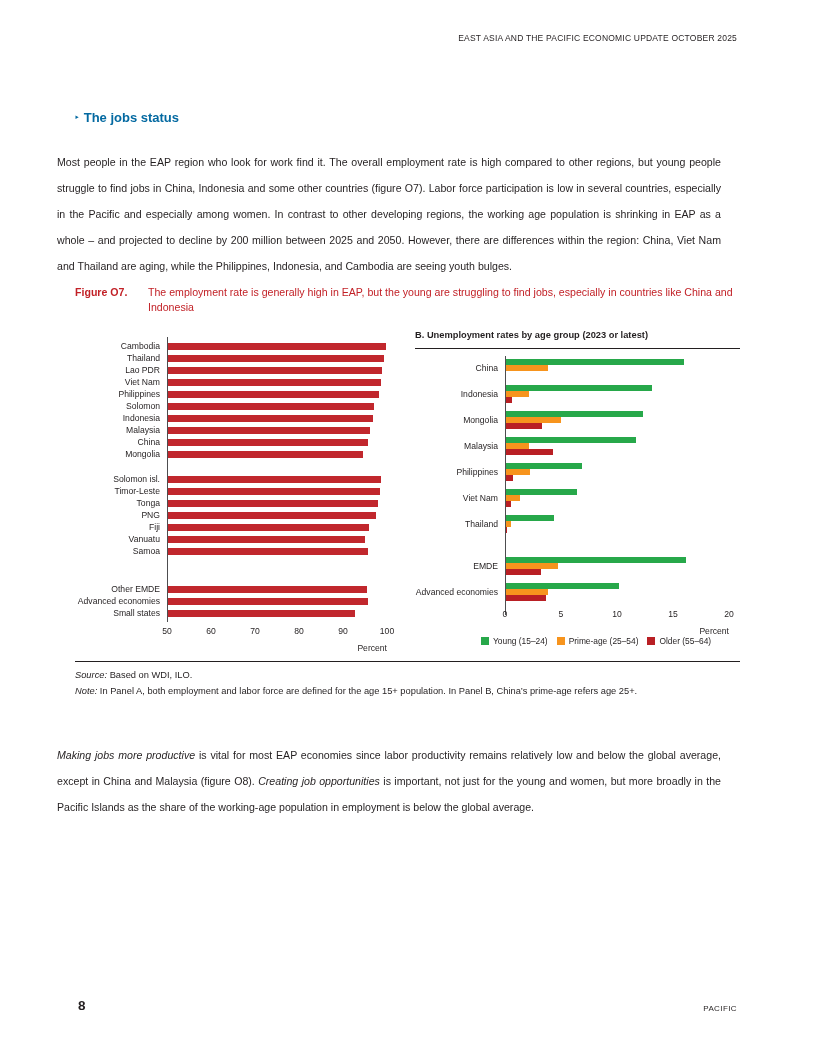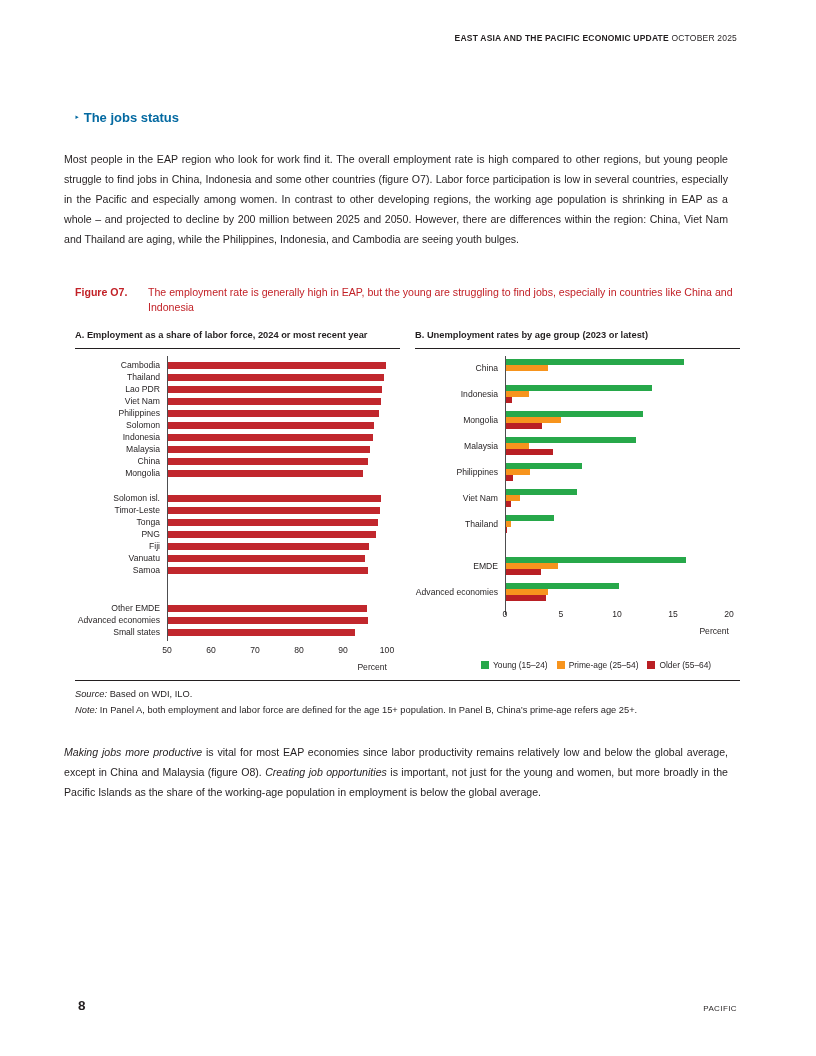--- a/index.html
+++ b/index.html
@@ -1,26 +1,26 @@
 <!DOCTYPE html>
 <html><head>
 <meta charset="utf-8">
 <style>
   * { margin:0; padding:0; box-sizing:border-box; }
   html,body { background:#e8e8e8; }
   body { font-family:"Liberation Sans", sans-serif; color:#231f20; }
   .page { position:relative; width:816px; height:1056px; background:#ffffff; margin:0 auto; overflow:hidden; }
 
   .header { position:absolute; top:33px; right:79px; font-size:8.5px; letter-spacing:.2px; white-space:nowrap; }
-  .header .hb { font-weight:bold; }
+  .header .hb { font-weight:normal; }
 
   .section-heading { position:absolute; top:110px; left:75px; font-size:13px; font-weight:bold; color:#0369a1; }
   .section-heading .bullet { font-size:10px; margin-right:5px; position:relative; top:-1px; }
 
-  .body-text { position:absolute; left:64px; width:664px; font-size:10.6px; line-height:20px; text-align:justify; }
+  .body-text { position:absolute; left:57px; width:664px; font-size:10.6px; line-height:26px; text-align:justify; }
   #para1 { top:149px; }
   #para2 { top:742px; }
   .it { font-style:italic; }
 
   .figure { position:absolute; top:285px; left:75px; width:665px; }
   .fig-caption { display:flex; font-size:10.6px; line-height:14.5px; color:#c22127; }
   .fig-label { font-weight:bold; width:73px; flex:none; }
   .fig-title { flex:1; }
 
   .panels { display:flex; gap:15px; margin-top:16px; }
@@ -42,21 +42,21 @@
 
   .ticks { position:relative; height:12px; margin-top:7px; font-size:8.6px; }
   .ticks-a { margin-left:92px; width:220px; }
   .ticks-b { margin-left:90px; width:224px; }
   .tick { position:absolute; transform:translateX(-50%); }
 
   .xlabel { font-size:8.6px; text-align:right; margin-top:5px; }
   .xlabel-a { margin-left:92px; width:220px; }
   .xlabel-b { margin-left:90px; width:224px; }
 
-  .legend { display:flex; gap:9px; margin-top:24px; margin-left:66px; font-size:8.4px; white-space:nowrap; align-items:center; }
+  .legend { display:flex; gap:9px; margin-top:0; margin-left:66px; font-size:8.4px; white-space:nowrap; align-items:center; }
   .legend-item { display:flex; align-items:center; gap:4px; }
   .swatch { width:8px; height:8px; display:inline-block; flex:none; }
 
   .fig-rule { border-top:1.1px solid #231f20; margin-top:8px; }
   .srcline { font-size:9.3px; line-height:15.5px; margin-top:6px; }
   .noteline { font-size:9.3px; line-height:15.5px; }
 
   .page-number { position:absolute; left:78px; top:998px; font-size:13.5px; font-weight:bold; }
   .footer-section { position:absolute; right:79px; top:1004px; font-size:8px; letter-spacing:.4px; }
 </style>
@@ -77,21 +77,20 @@
   <p class="body-text" id="para1">Most people in the EAP region who look for work find it. The overall employment rate is high compared to other regions, but young people struggle to find jobs in China, Indonesia and some other countries (figure O7). Labor force participation is low in several countries, especially in the Pacific and especially among women. In contrast to other developing regions, the working age population is shrinking in EAP as a whole – and projected to decline by 200 million between 2025 and 2050. However, there are differences within the region: China, Viet Nam and Thailand are aging, while the Philippines, Indonesia, and Cambodia are seeing youth bulges.</p>
 
   <div class="figure">
     <div class="fig-caption">
       <span class="fig-label">Figure O7.</span>
       <span class="fig-title">The employment rate is generally high in EAP, but the young are struggling to find jobs, especially in countries like China and Indonesia</span>
     </div>
 
     <div class="panels">
       <div class="panel">
-        <div class="panel-title">A. Employment as a share of labor force, 2024 or most recent year</div>
         <div class="chart" id="chartA">
             <div class="agroup">
               <div class="arow">
                 <div class="alab">Cambodia</div>
                 <div class="aarea">
                   <div class="abar" style="width: 219.1px; background: rgb(193, 39, 45);"></div>
                 </div>
               </div>
               <div class="arow">
                 <div class="alab">Thailand</div>

